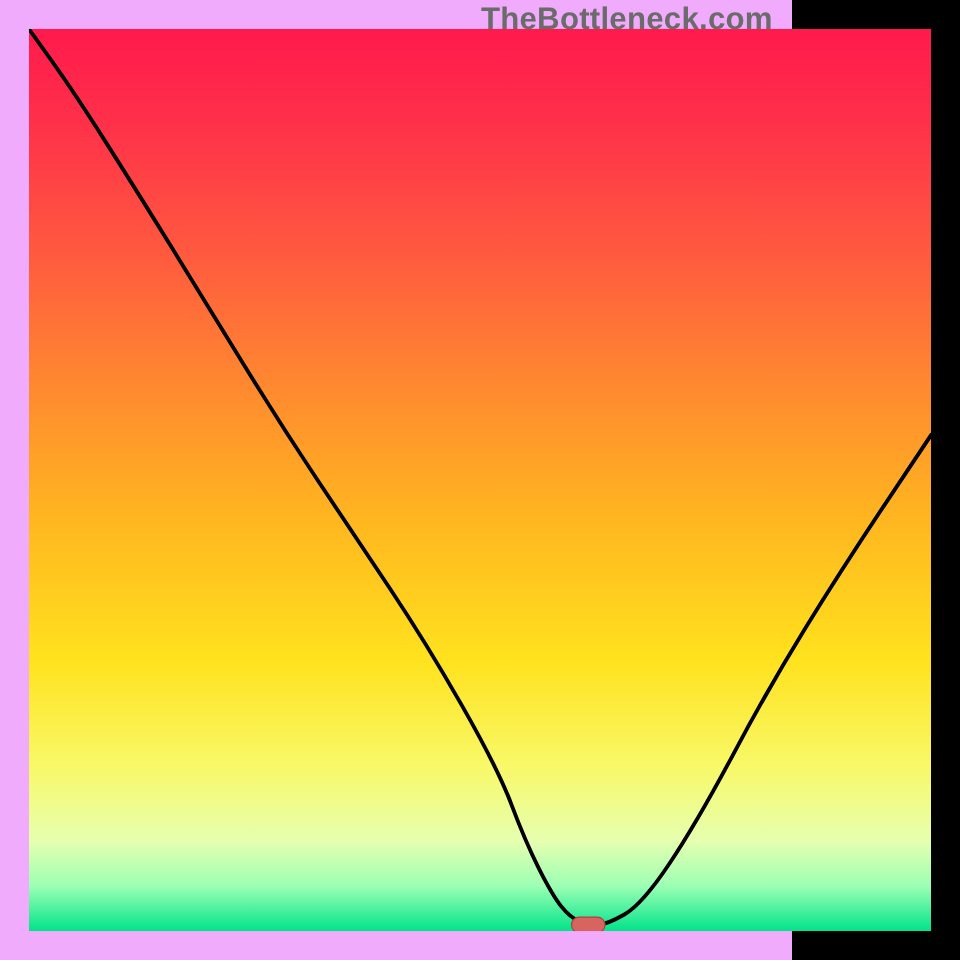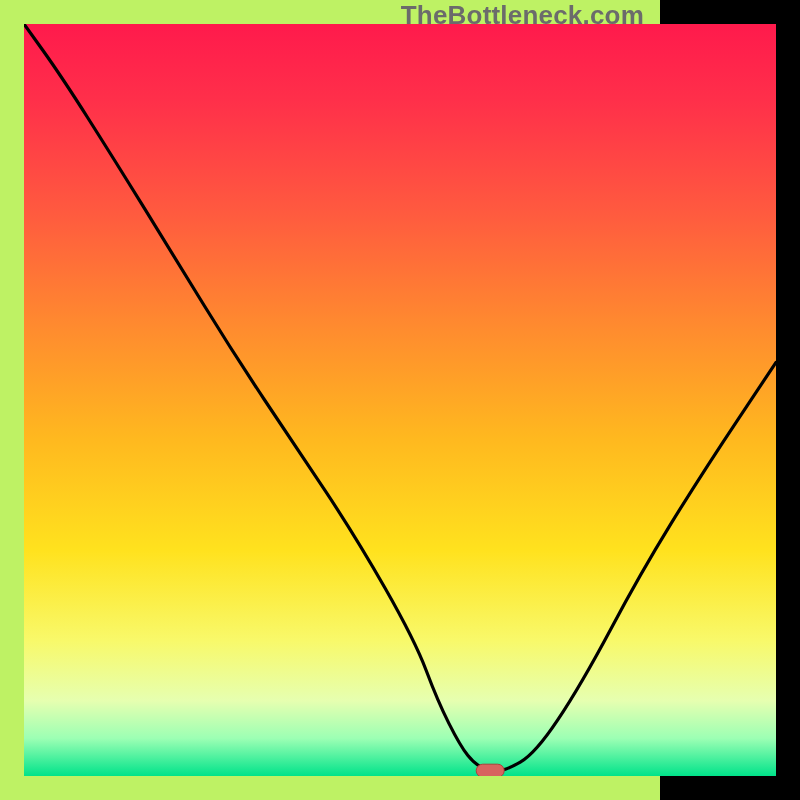--- a/index.html
+++ b/index.html
@@ -8,21 +8,21 @@
     width: 800px;
     height: 800px;
     background: #000;
     overflow: hidden;
     font-family: Arial, Helvetica, sans-serif;
   }
   .outer {
     position: relative;
     width: 660px;
     height: 800px;
-    background: #bef264;
+    background: #f0abfc;
   }
   .watermark {
     position: absolute;
     top: 0px;
     right: 16px;
     color: #6b6b6b;
     font-size: 26px;
     font-weight: 600;
     letter-spacing: 0.2px;
     z-index: 20;

